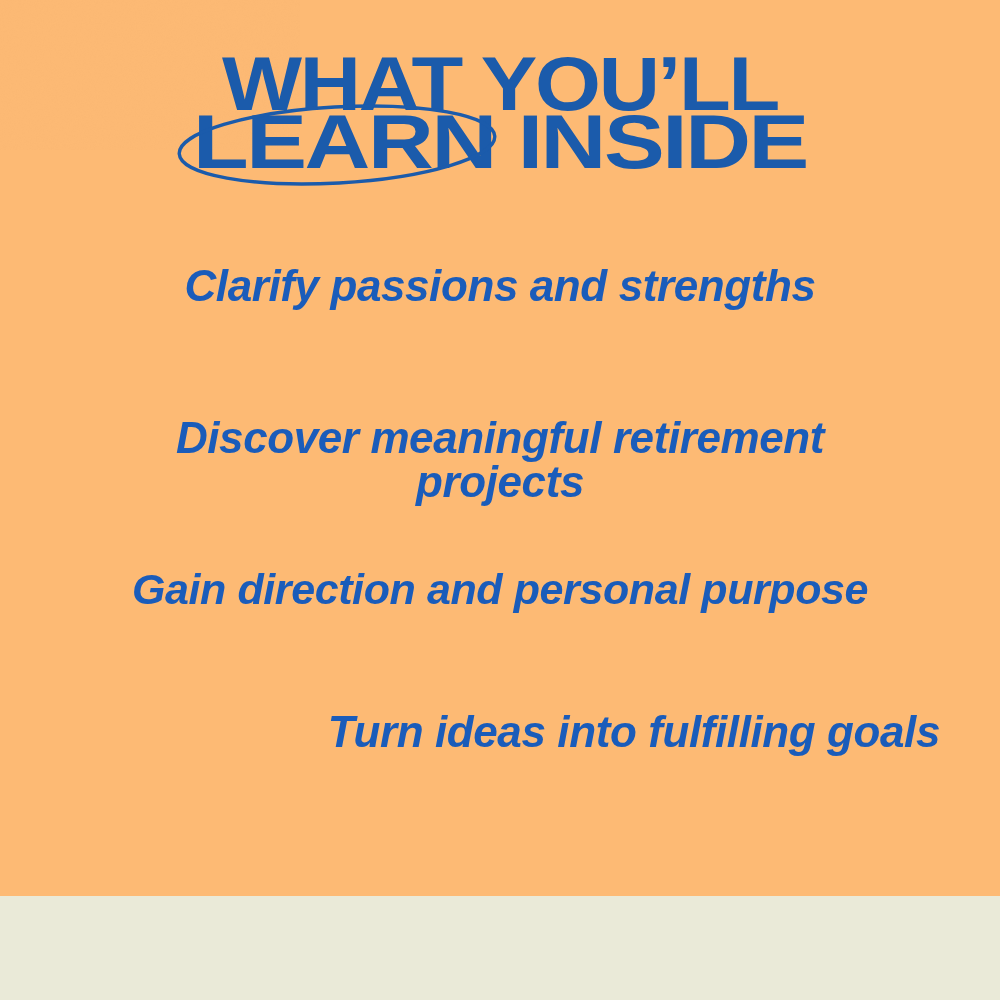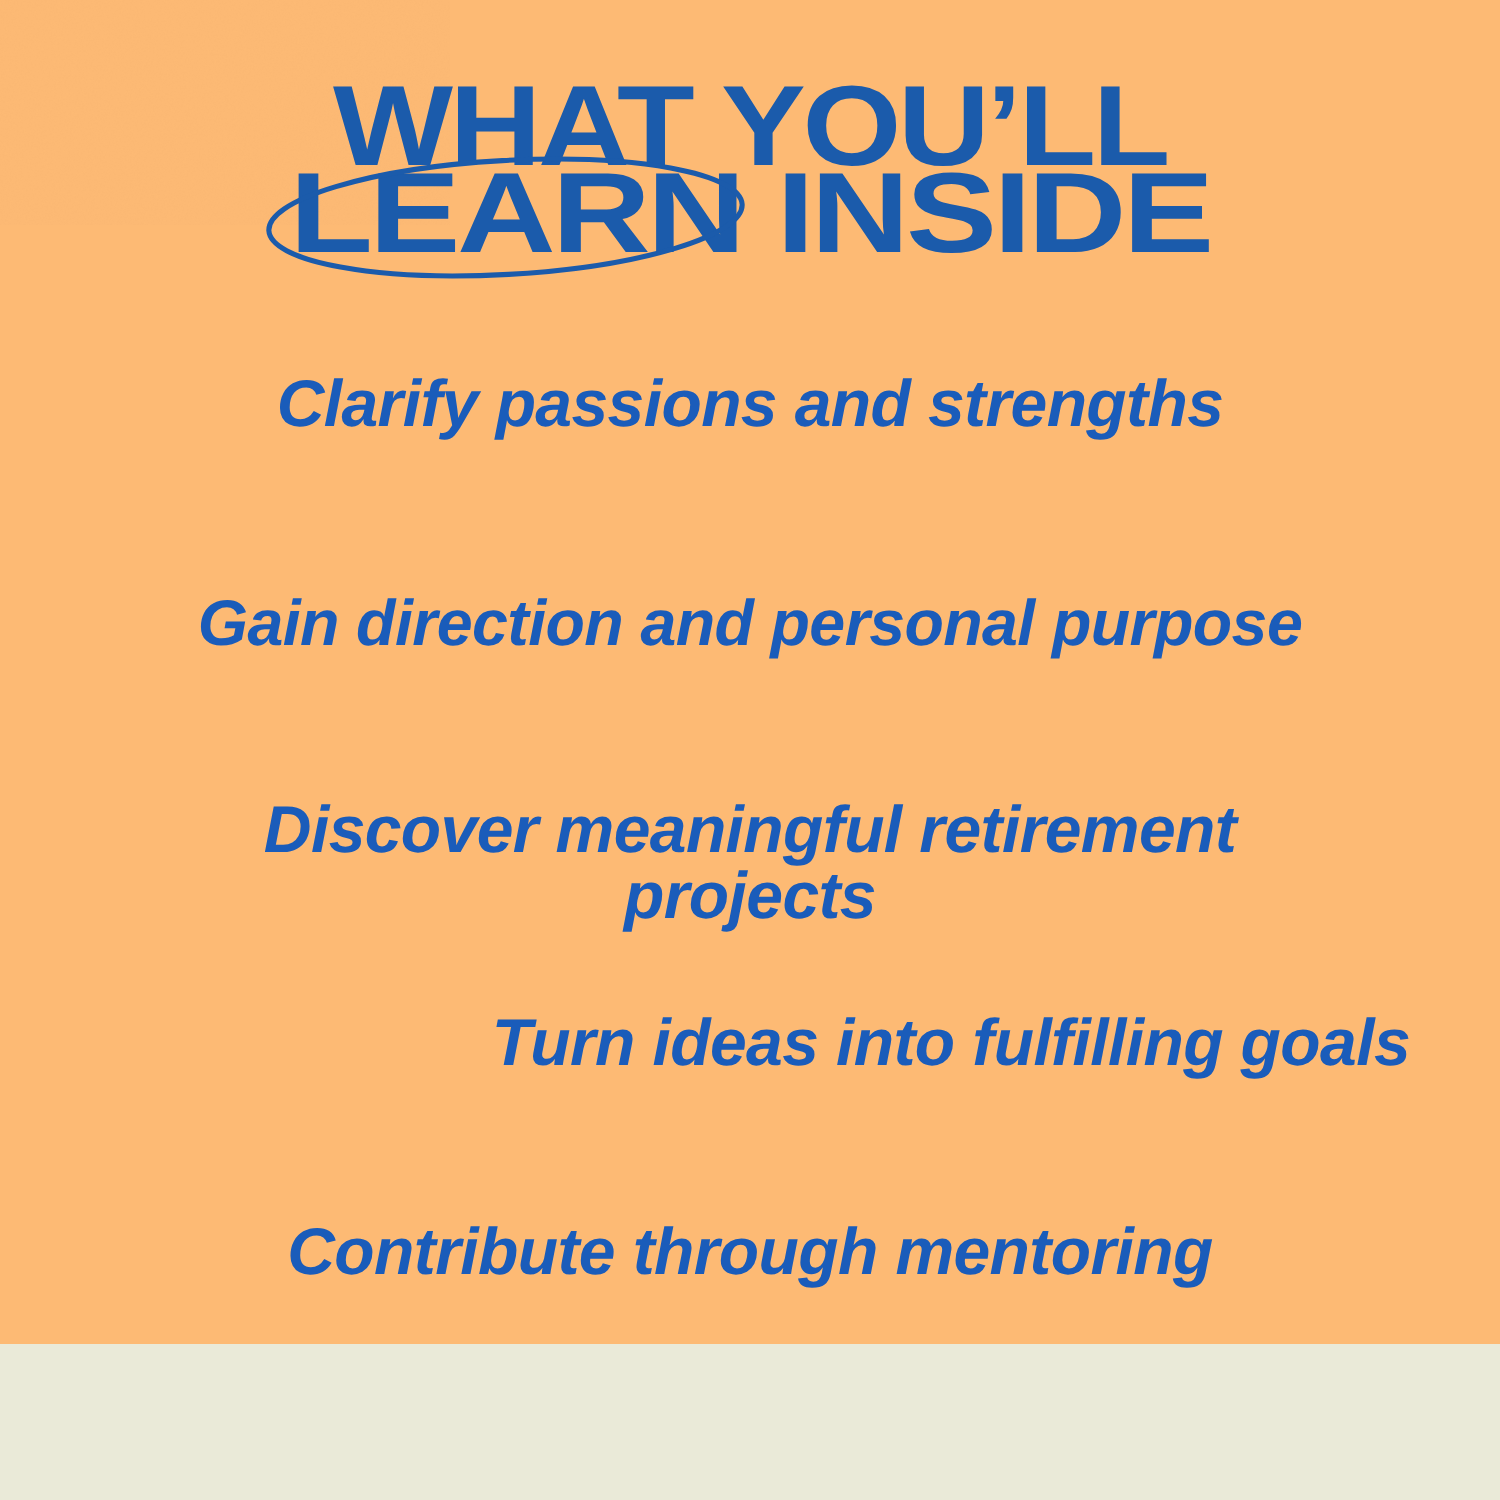--- a/index.html
+++ b/index.html
@@ -62,21 +62,21 @@
 
   .ellipse-mark {
     fill: none;
     stroke: #1b5bab;
     stroke-width: 3.4;
   }
 
   
   #list {
     position: absolute;
-    top: 236px;
+    top: 252px;
     left: 0;
     width: 1000px;
     height: 700px;
     display: flex;
     flex-direction: column;
     justify-content: flex-start;
   }
 
   .list-item {
     width: 1000px;
@@ -132,30 +132,27 @@
       </g>
     </svg>
   </div>
 
   <div id="list">
 
     <div class="list-item item-0">
       <span>Clarify passions and strengths</span>
     </div>
 
+    <div class="list-item item-1">
+      <span class="wrap-box">Discover meaningful retirement projects</span>
+    </div>
+
     <div class="list-item item-2">
       <span>Gain direction and personal purpose</span>
-    </div>
-
-    <div class="list-item item-1">
-      <span class="wrap-box">Discover meaningful retirement projects</span>
     </div>
 
     <div class="list-item item-3">
       <span>Turn ideas into fulfilling goals</span>
     </div>
 
-    <div class="list-item item-4">
-      <span>Contribute through mentoring</span>
-    </div>
 
   </div>
 </div>
 
 </body></html>

